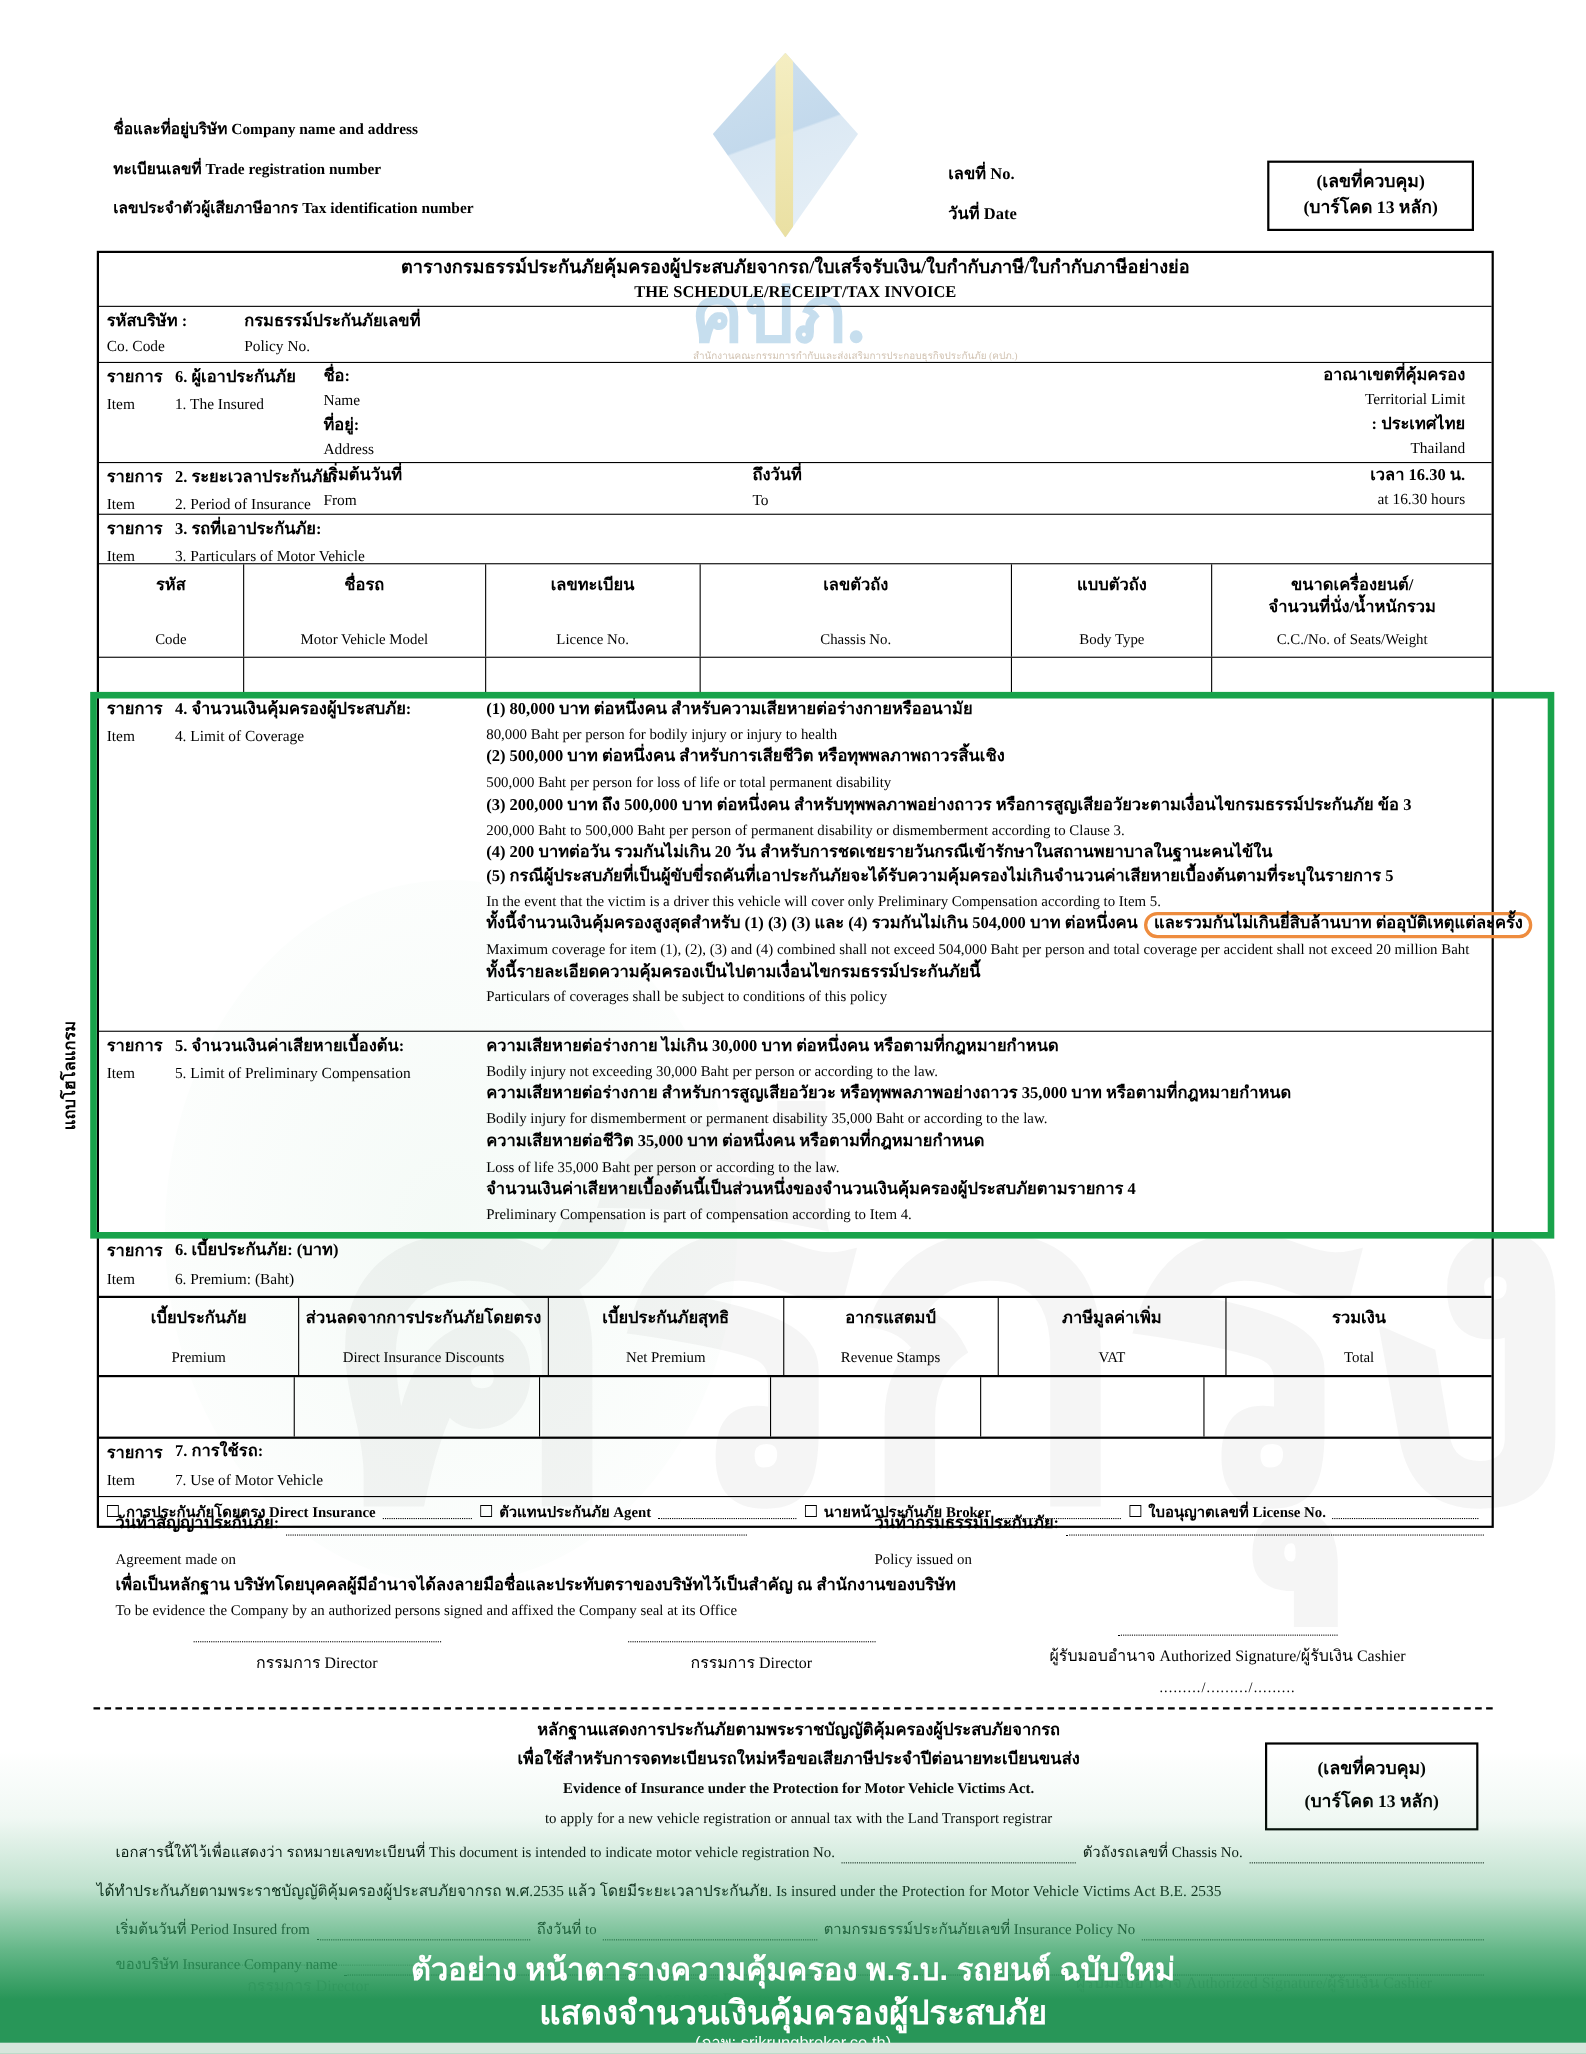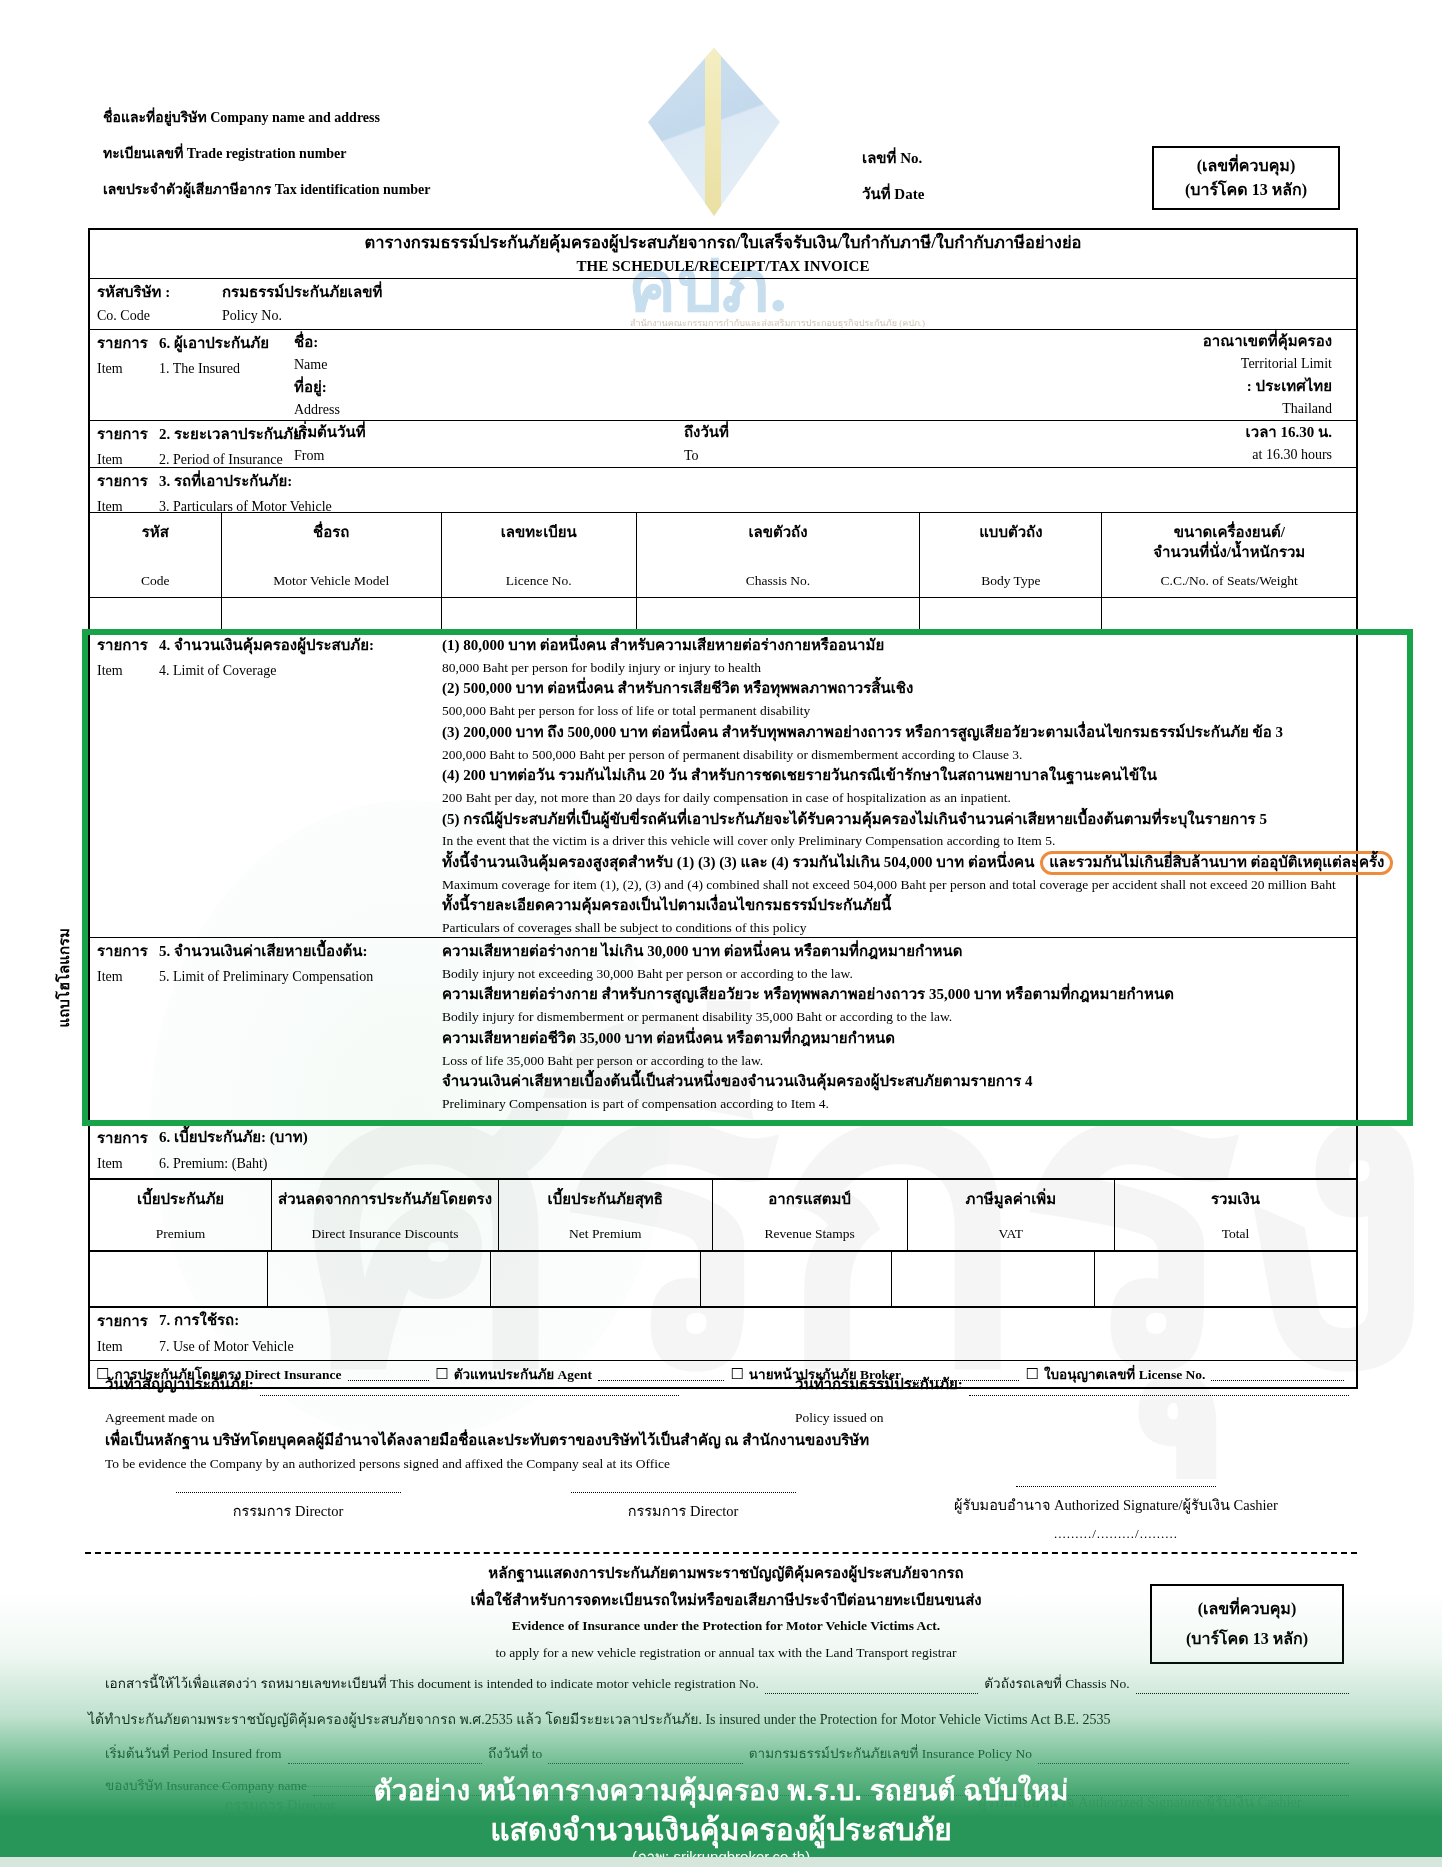--- a/index.html
+++ b/index.html
@@ -272,21 +272,20 @@
           <div class="en">4. Limit of Coverage</div>
         </div>
         <div class="cov">
           <div class="ln th b">(1) 80,000 บาท ต่อหนึ่งคน สำหรับความเสียหายต่อร่างกายหรืออนามัย</div>
           <div class="ln en">80,000 Baht per person for bodily injury or injury to health</div>
           <div class="ln th b">(2) 500,000 บาท ต่อหนึ่งคน สำหรับการเสียชีวิต หรือทุพพลภาพถาวรสิ้นเชิง</div>
           <div class="ln en">500,000 Baht per person for loss of life or total permanent disability</div>
           <div class="ln th b">(3) 200,000 บาท ถึง 500,000 บาท ต่อหนึ่งคน สำหรับทุพพลภาพอย่างถาวร หรือการสูญเสียอวัยวะตามเงื่อนไขกรมธรรม์ประกันภัย ข้อ 3</div>
           <div class="ln en">200,000 Baht to 500,000 Baht per person of permanent disability or dismemberment according to Clause 3.</div>
           <div class="ln th b">(4) 200 บาทต่อวัน รวมกันไม่เกิน 20 วัน สำหรับการชดเชยรายวันกรณีเข้ารักษาในสถานพยาบาลในฐานะคนไข้ใน</div>
-          <div class="ln en">200 Baht per day, not more than 20 days for daily compensation in case of hospitalization as an inpatient.</div>
           <div class="ln th b">(5) กรณีผู้ประสบภัยที่เป็นผู้ขับขี่รถคันที่เอาประกันภัยจะได้รับความคุ้มครองไม่เกินจำนวนค่าเสียหายเบื้องต้นตามที่ระบุในรายการ 5</div>
           <div class="ln en">In the event that the victim is a driver this vehicle will cover only Preliminary Compensation according to Item 5.</div>
           <div class="ln th b">
             <span>ทั้งนี้จำนวนเงินคุ้มครองสูงสุดสำหรับ (1) (3) (3) และ (4) รวมกันไม่เกิน 504,000 บาท ต่อหนึ่งคน</span>
             <span class="orange-box">และรวมกันไม่เกินยี่สิบล้านบาท ต่ออุบัติเหตุแต่ละครั้ง</span>
           </div>
           <div class="ln en">Maximum coverage for item (1), (2), (3) and (4) combined shall not exceed 504,000 Baht per person and total coverage per accident shall not exceed 20 million Baht</div>
           <div class="ln th b">ทั้งนี้รายละเอียดความคุ้มครองเป็นไปตามเงื่อนไขกรมธรรม์ประกันภัยนี้</div>
           <div class="ln en">Particulars of coverages shall be subject to conditions of this policy</div>
         </div>

